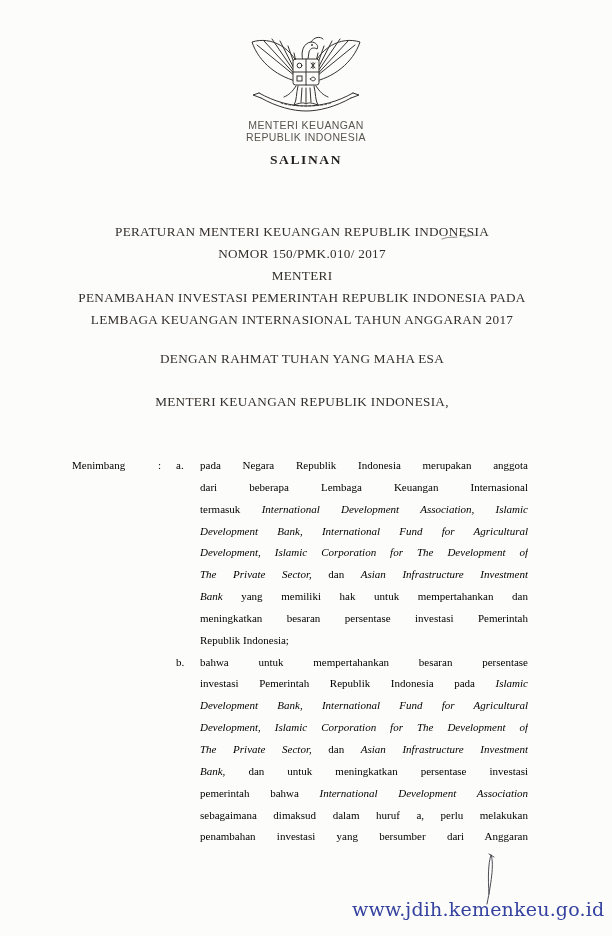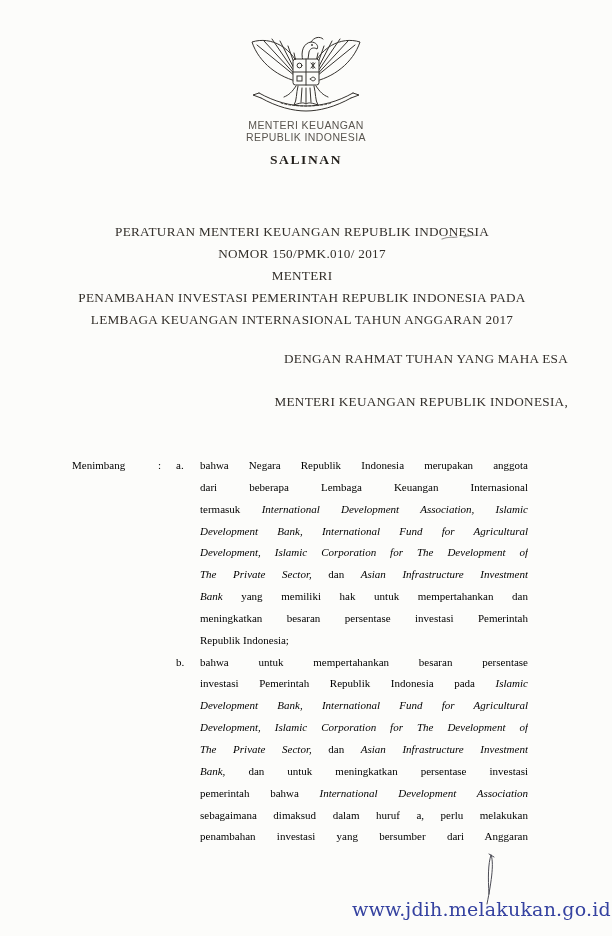--- a/index.html
+++ b/index.html
@@ -18,21 +18,21 @@
   .salinan{
     margin-top:9px;font-size:13.5px;font-weight:bold;
     letter-spacing:1.6px;color:#221f1b;
   }
   
   .title-block{
     position:absolute;top:221px;left:36px;right:44px;text-align:center;
     font-size:13.2px;line-height:22px;letter-spacing:.3px;color:#332f2a;
   }
   .centerline{
-    position:absolute;left:36px;right:44px;text-align:right;
+    position:absolute;left:36px;right:44px;text-align:center;
     font-size:13.2px;letter-spacing:.3px;color:#332f2a;
   }
   .invocation{top:351px;}
   .issuer{top:394px;}
   
   .considering{
     position:absolute;top:455px;left:72px;display:flex;
     font-size:11px;line-height:21.85px;color:#000000;
   }
   .c-label{width:86px;}
@@ -116,21 +116,21 @@
   <div class="centerline invocation">DENGAN RAHMAT TUHAN YANG MAHA ESA</div>
   <div class="centerline issuer">MENTERI KEUANGAN REPUBLIK INDONESIA,</div>
 
   <div class="considering">
     <div class="c-label">Menimbang</div>
     <div class="c-colon">:</div>
     <div class="c-items">
         <div class="item-row">
           <div class="item-letter">a.</div>
           <div class="item-body">
-            <div class="b-line"><span>bahwa Negara Republik Indonesia merupakan anggota</span></div>
+            <div class="b-line"><span>pada Negara Republik Indonesia merupakan anggota</span></div>
             <div class="b-line"><span>dari beberapa Lembaga Keuangan Internasional</span></div>
             <div class="b-line"><span>termasuk </span><i>International Development Association, Islamic</i></div>
             <div class="b-line"><i>Development Bank, International Fund for Agricultural</i></div>
             <div class="b-line"><i>Development, Islamic Corporation for The Development of</i></div>
             <div class="b-line"><i>The Private Sector,</i><span> dan </span><i>Asian Infrastructure Investment</i></div>
             <div class="b-line"><i>Bank</i><span> yang memiliki hak untuk mempertahankan dan</span></div>
             <div class="b-line"><span>meningkatkan besaran persentase investasi Pemerintah</span></div>
             <div class="b-line no-jl"><span>Republik Indonesia;</span></div>
           </div>
         </div>
@@ -147,15 +147,15 @@
             <div class="b-line"><span>sebagaimana dimaksud dalam huruf a, perlu melakukan</span></div>
             <div class="b-line"><span>penambahan  investasi yang  bersumber dari  Anggaran</span></div>
           </div>
         </div>
       </div>
   </div>
 
   <svg class="mark mark-paraf" width="24" height="56" viewBox="0 0 24 56">
     <path d="M13,3 C16,10 14,27 9,52 M13,3 C10,12 10,26 11,42 M11,2 L16,5" stroke="#4c4c55" stroke-width="1" fill="none" stroke-linecap="round"></path>
   </svg>
-  <div class="footer-url">www.jdih.melakukan.go.id</div>
+  <div class="footer-url">www.jdih.kemenkeu.go.id</div>
 
 </div>
 
 </body></html>

